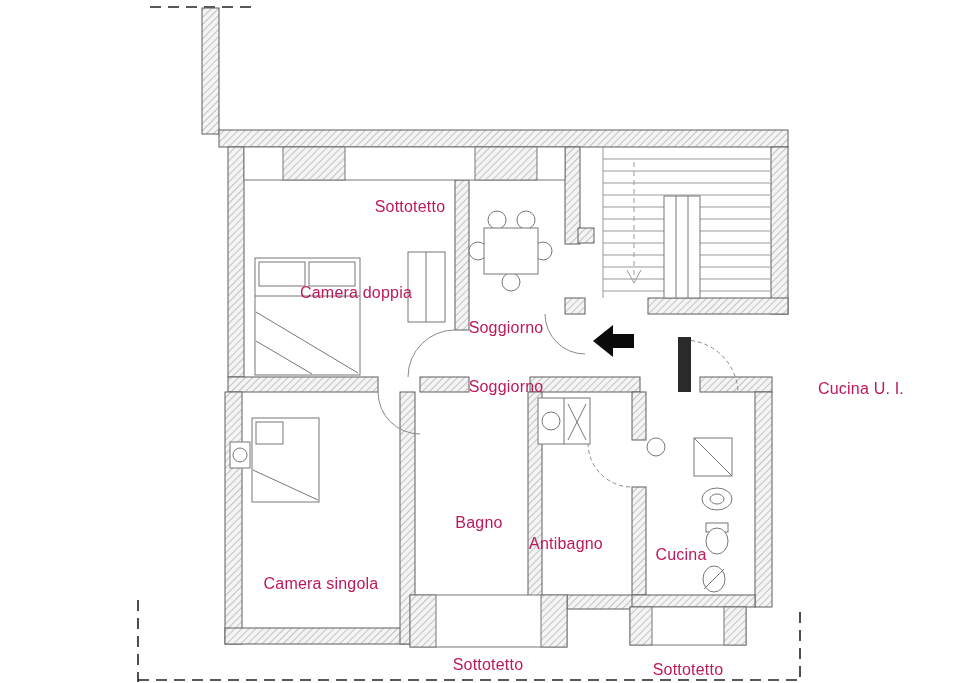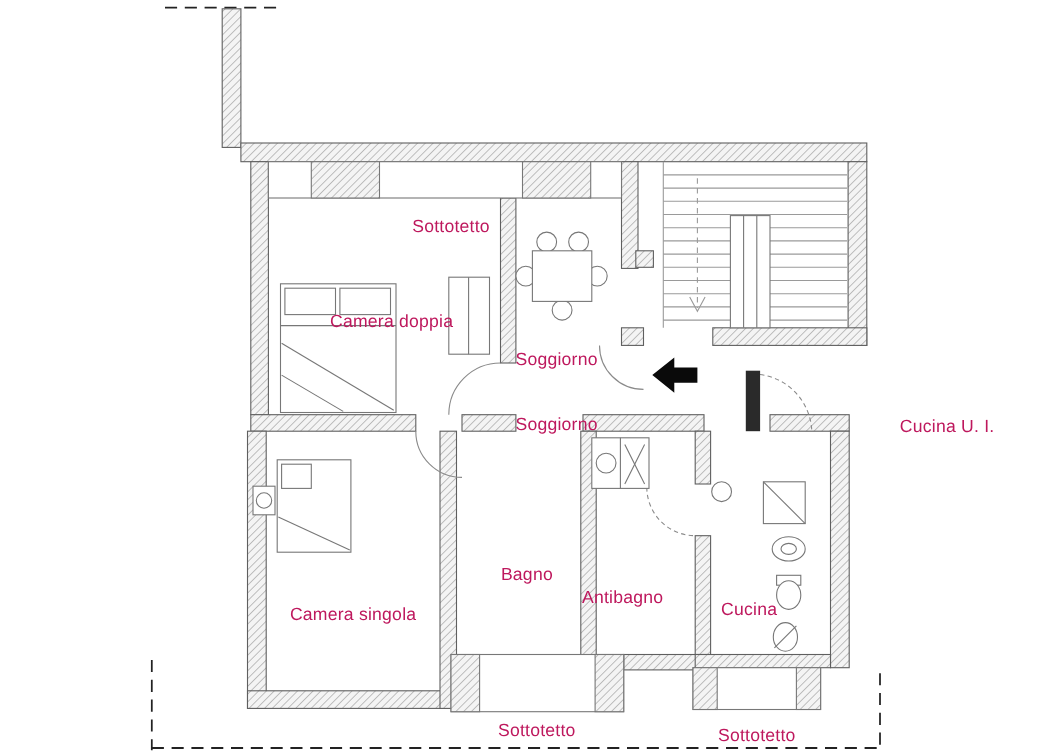--- a/index.html
+++ b/index.html
@@ -173,20 +173,20 @@
     </g>
 
     <polygon points="593,341 613,325 613,334 634,334 634,348 613,348 613,357" fill="#0a0a0a"></polygon>
   </svg>
 
   <div class="room-label" style="left:410px;top:163px">Sottotetto</div>
   <div class="room-label" style="left:356px;top:249px">Camera doppia</div>
   <div class="room-label" style="left:506px;top:284px">Soggiorno</div>
   <div class="room-label" style="left:506px;top:343px">Soggiorno</div>
   <div class="room-label" style="left:861px;top:345px">Cucina U. I.</div>
-  <div class="room-label" style="left:321px;top:516px">Camera singola</div>
+  <div class="room-label" style="left:321px;top:540px">Camera singola</div>
   <div class="room-label" style="left:479px;top:479px">Bagno</div>
   <div class="room-label" style="left:566px;top:500px">Antibagno</div>
   <div class="room-label" style="left:681px;top:511px">Cucina</div>
   <div class="room-label" style="left:488px;top:621px">Sottotetto</div>
   <div class="room-label" style="left:688px;top:626px">Sottotetto</div>
 
 </div>
 
 </body></html>

